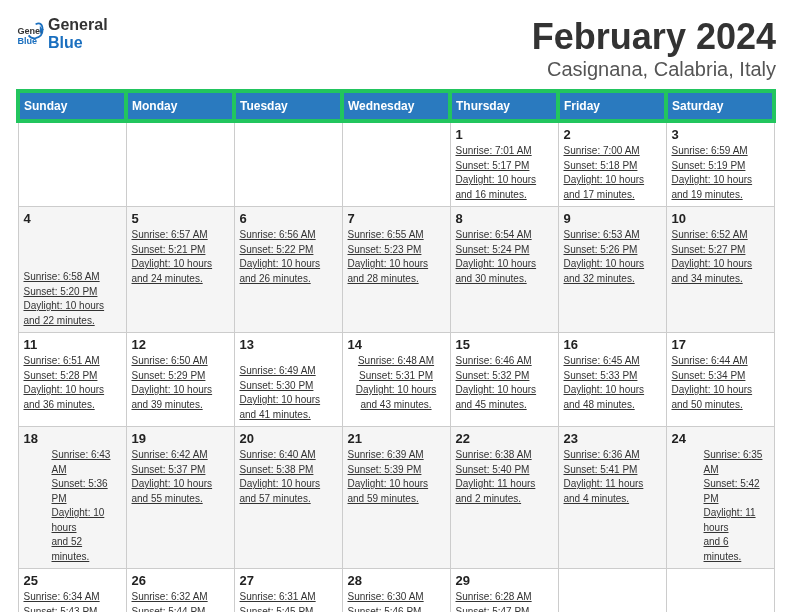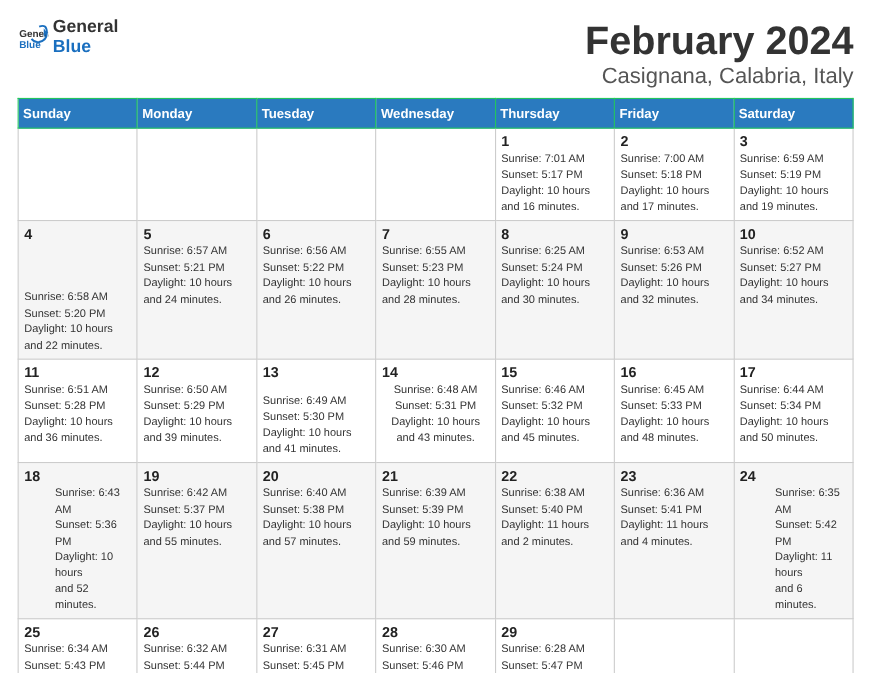--- a/index.html
+++ b/index.html
@@ -42,21 +42,21 @@
       border-collapse: collapse;
       font-size: 11px;
     }
     thead tr th {
       background: #2a7abf;
       color: #fff;
       padding: 6px 4px;
       text-align: left;
       font-size: 12px;
       font-weight: bold;
-      border: 1px solid #22c55e;
+      border: 4px solid #22c55e;
     }
     tbody tr td {
       border: 1px solid #ccc;
       vertical-align: top;
       padding: 4px 5px;
       height: 80px;
       width: calc(100% / 7);
     }
     tbody tr:nth-child(even) td {
       background: #f5f5f5;
@@ -68,20 +68,21 @@
       font-weight: bold;
       font-size: 13px;
       color: #222;
       display: block;
       margin-bottom: 2px;
     }
     .day-info {
       font-size: 10px;
       color: #333;
       line-height: 1.45;
+      text-decoration: underline;
     }
     .empty-cell {
       background: #fff;
     }
   </style>
 </head>
 <body>
 
 <div class="header">
   <div class="logo">
@@ -166,21 +167,21 @@
         </td>
         <td>
           <span class="day-num">7</span>
           <div class="day-info" style="white-space: pre-line;">Sunrise: 6:55 AM
 Sunset: 5:23 PM
 Daylight: 10 hours
 and 28 minutes.</div>
         </td>
         <td>
           <span class="day-num">8</span>
-          <div class="day-info" style="white-space: pre-line;">Sunrise: 6:25 AM
+          <div class="day-info" style="white-space: pre-line;">Sunrise: 6:54 AM
 Sunset: 5:24 PM
 Daylight: 10 hours
 and 30 minutes.</div>
         </td>
         <td>
           <span class="day-num">9</span>
           <div class="day-info" style="white-space: pre-line;">Sunrise: 6:53 AM
 Sunset: 5:26 PM
 Daylight: 10 hours
 and 32 minutes.</div>

